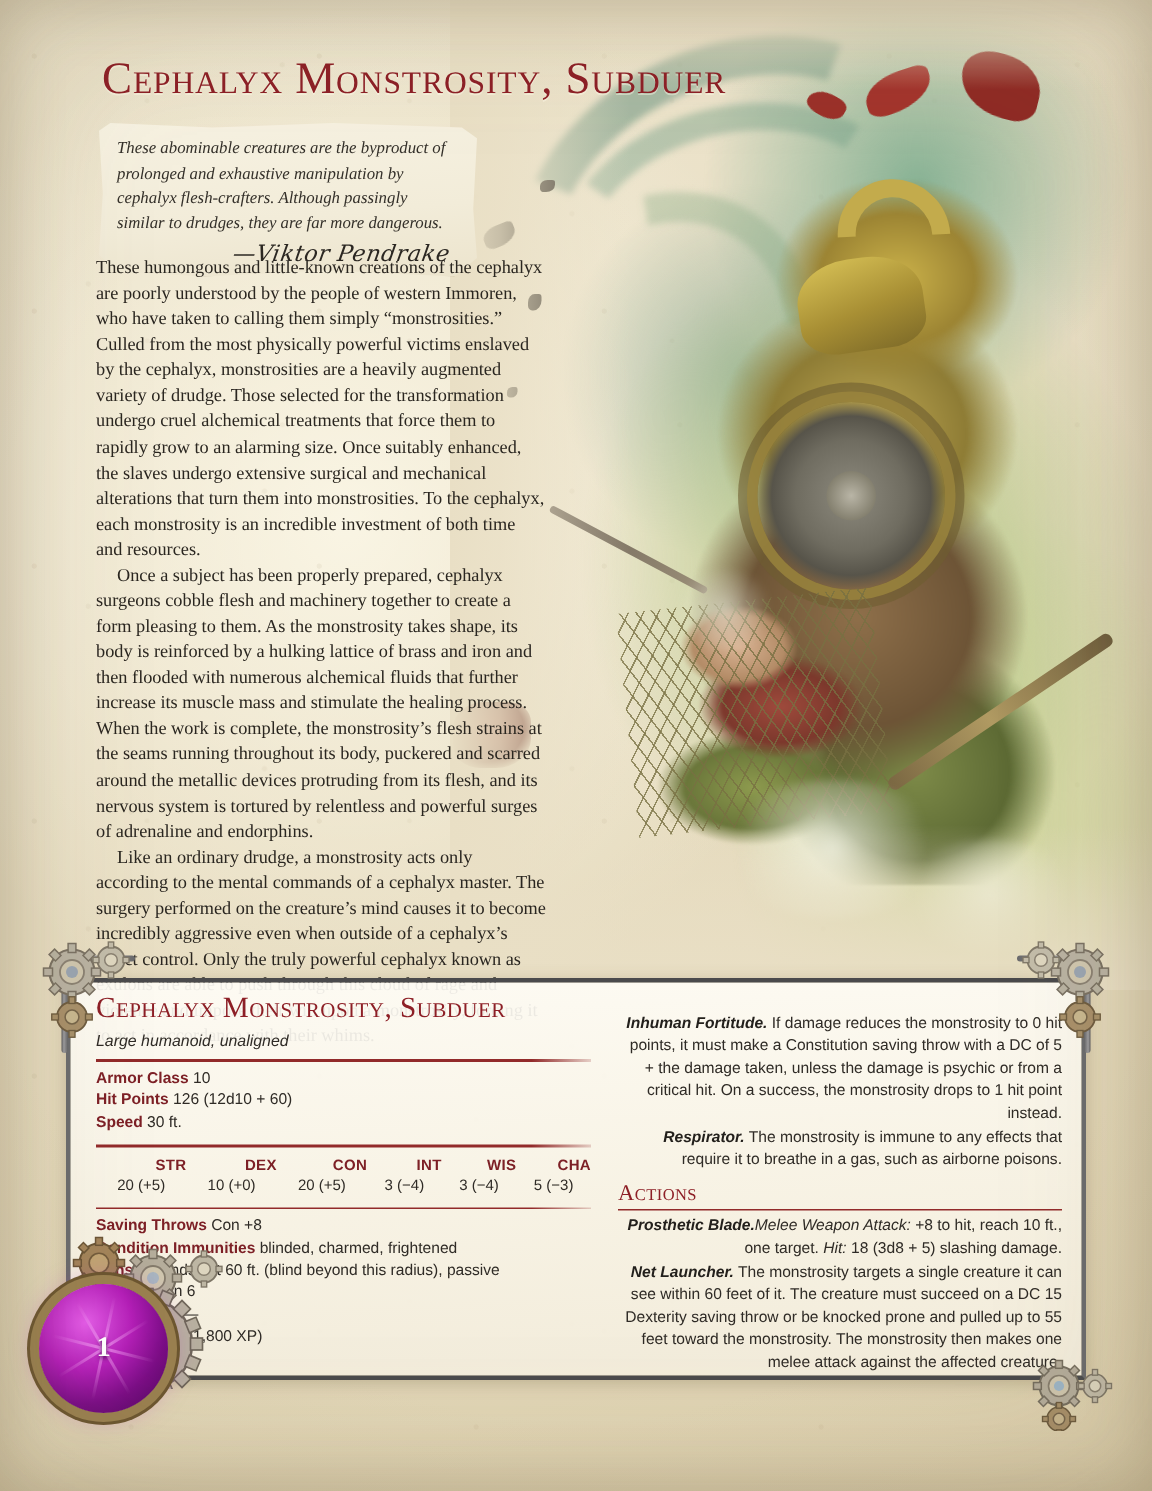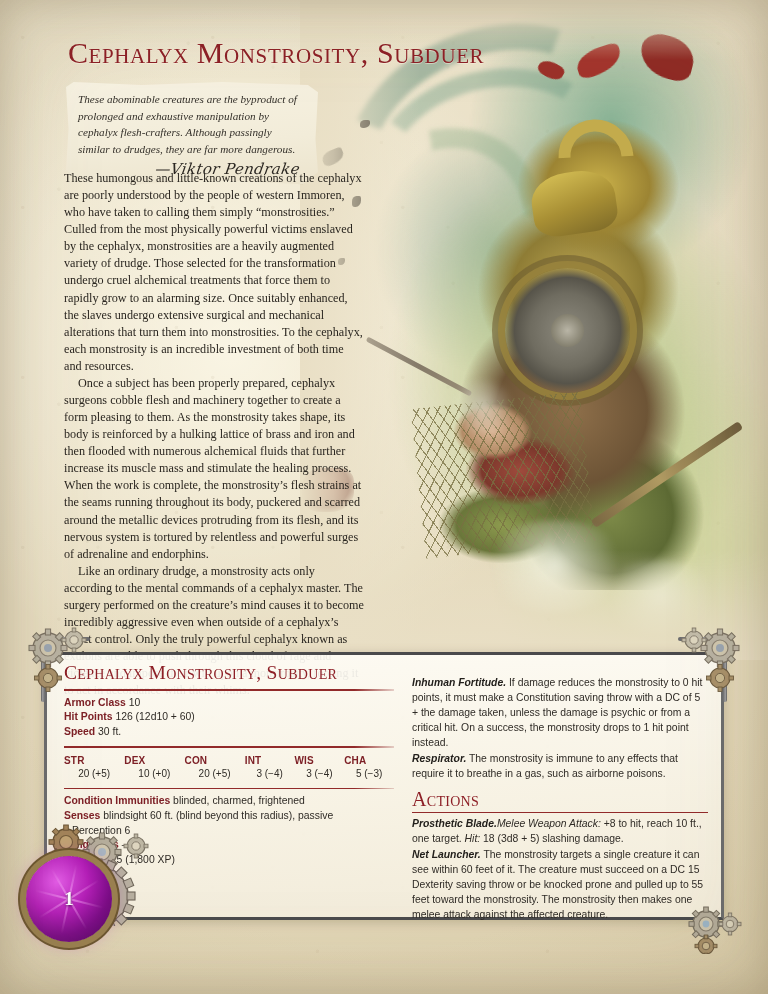--- a/index.html
+++ b/index.html
@@ -268,42 +268,43 @@
   }
   .sb-line b { color:#7d2026; font-weight:bold;margin-top:20px; }
   .sb-line .ind { padding-left: 8px; display:inline-block; }
 
   .abil-table {
     width: 100%; border-collapse: collapse; margin: 2px 0 1px 0;
   }
   .abil-table th {
     font-family: "Liberation Sans", sans-serif;
     font-size: 10px; font-weight:bold;
-    color:#7d2026; padding: 2px 0 1px 0; text-align:left;
+    color:#7d2026; padding: 2px 0 1px 0; text-align:right;
     letter-spacing: .2px;
   }
   .abil-table td {
     font-family: "Liberation Sans", sans-serif;
     font-size: 10px; color:#2f2b26; padding: 1px 0 3px 0; text-align:center;
   }
 
   .trait {
     font-family: "Liberation Sans", sans-serif;
     font-size: 10.4px;
     line-height: 1.44;
     color: #2f2b26;
     margin-bottom: 1px;
+    text-align: right;
   }
   .trait b { font-style: italic; font-weight: bold; color:#23201c; }
   .trait i { font-style: italic; }
 
   .sec-head {
     font-family: "Liberation Serif", serif;
     font-variant: small-caps;
-    font-size: 20px;
+    font-size: 15px;
     color: #8d1f26;
     margin: 6px 0 0 0;
     letter-spacing: .3px;
   }
   .sec-rule {
     height: 1.4px; background: #922a2a; margin: 1px 0 4px 0;
   }
   .post {
     position:absolute; background: linear-gradient(90deg, #5d5d5f 0%, #9d9d9f 40%, #69696b 100%);
     border-radius:2px;
@@ -386,20 +387,21 @@
     <p>Like an ordinary drudge, a monstrosity acts only according to the mental commands of a cephalyx master. The surgery performed on the creature’s mind causes it to become incredibly aggressive even when outside of a cephalyx’s direct control. Only the truly powerful cephalyx known as exulons are able to push through this cloud of rage and violence and impose their will upon a monstrosity, forcing it to act in accordance with their whims.</p>
   </div>
 
   <div class="statblock">
     <div class="sb-frame"></div>
 
     <div class="sb-inner">
 
       <div class="sb-left">
         <div class="sb-title">Cephalyx Monstrosity, Subduer</div>
+        <div class="sb-sub">Large humanoid, unaligned</div>
         <div class="sb-rule"></div>
 
         <div class="sb-line">
           <b>Armor Class</b>
           <span>10</span>
         </div>
         <div class="sb-line">
           <b>Hit Points</b>
           <span>126 (12d10 + 60)</span>
         </div>
@@ -427,20 +429,24 @@
             <td>3 (−4)</td>
             <td>3 (−4)</td>
             <td>5 (−3)</td>
           </tr>
         </tbody>
           </table>
 
         <div class="sb-rule"></div>
 
         <div class="sb-line">
+          <b>Saving Throws</b>
+          <span>Con +8</span>
+        </div>
+        <div class="sb-line">
           <b>Condition Immunities</b>
           <span>blinded, charmed, frightened</span>
         </div>
         <div class="sb-line">
           <b>Senses</b>
           <span>blindsight 60 ft. (blind beyond this radius), passive</span>
         </div>
         <div class="sb-line">
           <span class="ind">Perception 6</span>
         </div>

